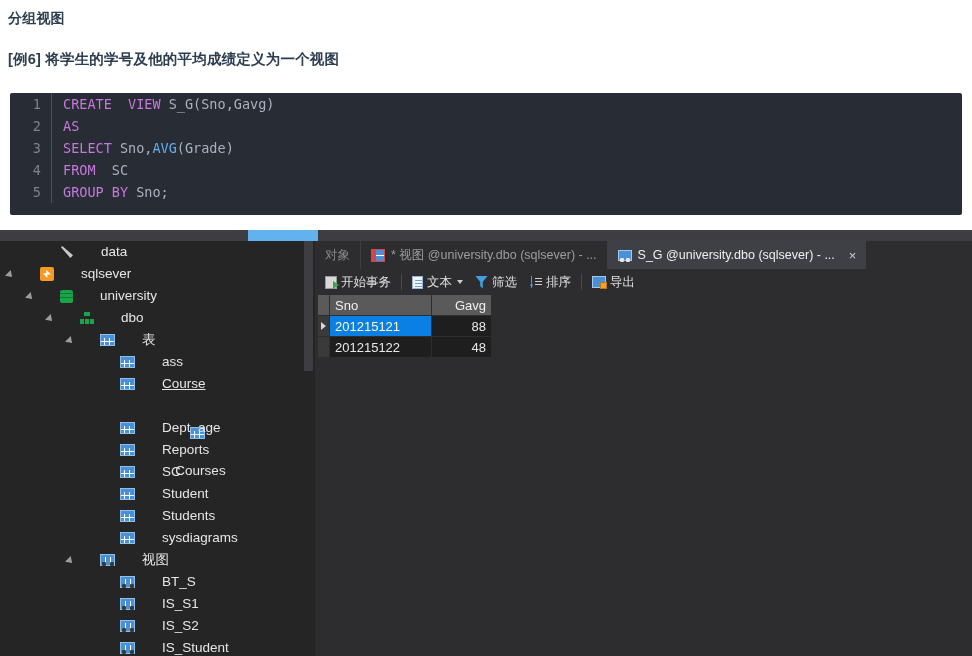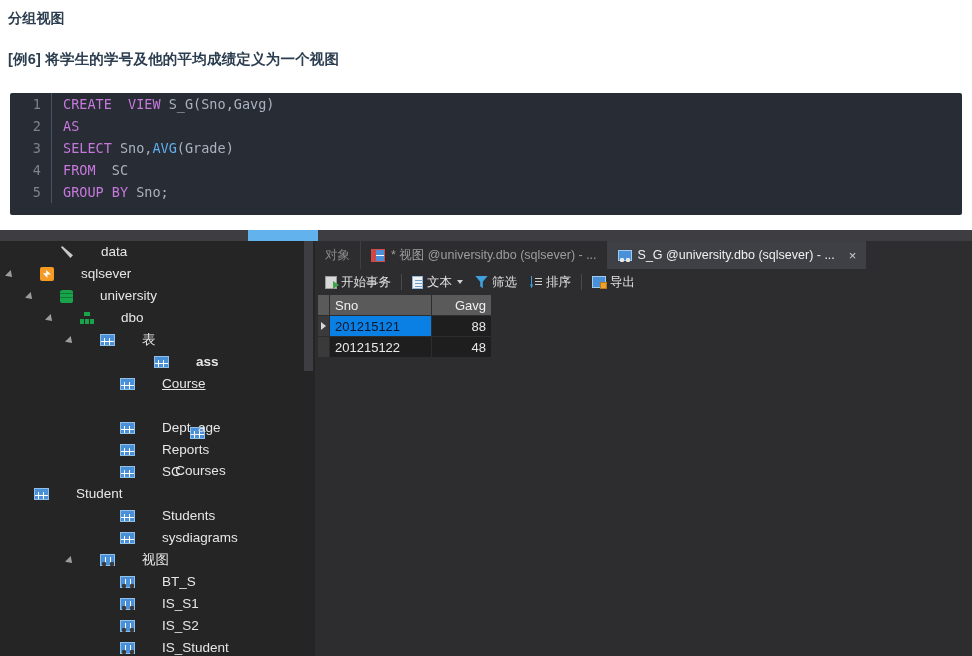--- a/index.html
+++ b/index.html
@@ -316,21 +316,21 @@
   .ghead { background: #5a5a5a; color: #f0f0f0; }
   .gsel-col { width: 12px; background: #3a3a3a; border-right: 1px solid #2d2d30;
               border-bottom: 1px solid #2d2d30; box-sizing:border-box;
               display:flex; align-items:center; justify-content:center; }
   .gsel-col.head { background: #5a5a5a; }
   .gsel-col .tri {
     width:0;height:0;border-left:5px solid #d8d8d8;
     border-top:4px solid transparent;border-bottom:4px solid transparent;
   }
   .gbody { background: #1e1e1e; color: #e8e8e8; }
-  .gbody.selected { background: #0a7fe4; color: #0f172a; }
+  .gbody.selected { background: #0a7fe4; color: #fef9c3; }
   .col-sno { width: 102px; }
   .col-gavg { width: 60px; justify-content: flex-end; }
 </style>
 </head>
 <body>
 
 <div id="root">
 
   <div class="doc">
     <div class="doc-heading">分组视图</div>
@@ -399,21 +399,21 @@
           <div class="tree-row" style="padding-left: 46px;">
             <span class="arrow open"></span>
             <span class="ico schema-green"></span>
             <span class="label">dbo</span>
           </div>
           <div class="tree-row" style="padding-left: 66px;">
             <span class="arrow open"></span>
             <span class="ico grid-blue"></span>
             <span class="label">表</span>
           </div>
-          <div class="tree-row" style="padding-left: 120px; font-weight: bold;">
+          <div class="tree-row" style="padding-left: 86px;">
             <span class="arrow"></span>
             <span class="ico grid-blue"></span>
             <span class="label">ass</span>
           </div>
           <div class="tree-row" style="padding-left: 86px; text-decoration: underline;">
             <span class="arrow"></span>
             <span class="ico grid-blue"></span>
             <span class="label">Course</span>
           </div>
           <div class="tree-row" style="padding-left: 86px; flex-direction: column;">
@@ -429,21 +429,21 @@
           <div class="tree-row" style="padding-left: 86px;">
             <span class="arrow"></span>
             <span class="ico grid-blue"></span>
             <span class="label">Reports</span>
           </div>
           <div class="tree-row" style="padding-left: 86px;">
             <span class="arrow"></span>
             <span class="ico grid-blue"></span>
             <span class="label">SC</span>
           </div>
-          <div class="tree-row" style="">
+          <div class="tree-row" style="padding-left: 86px;">
             <span class="arrow"></span>
             <span class="ico grid-blue"></span>
             <span class="label">Student</span>
           </div>
           <div class="tree-row" style="padding-left: 86px;">
             <span class="arrow"></span>
             <span class="ico grid-blue"></span>
             <span class="label">Students</span>
           </div>
           <div class="tree-row" style="padding-left: 86px;">

